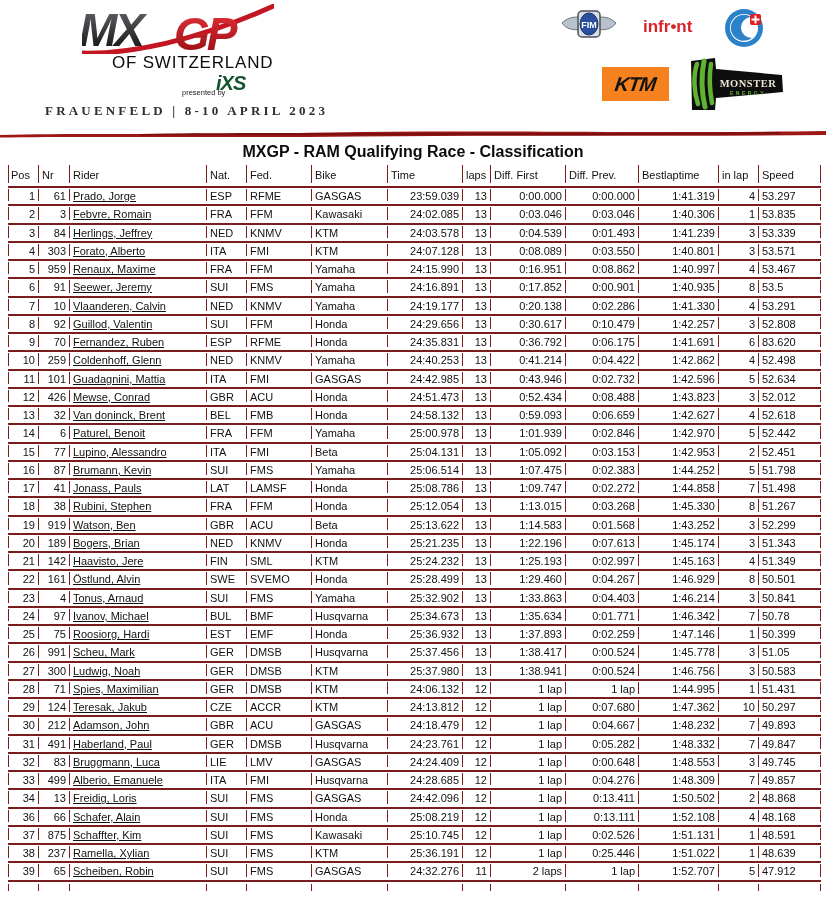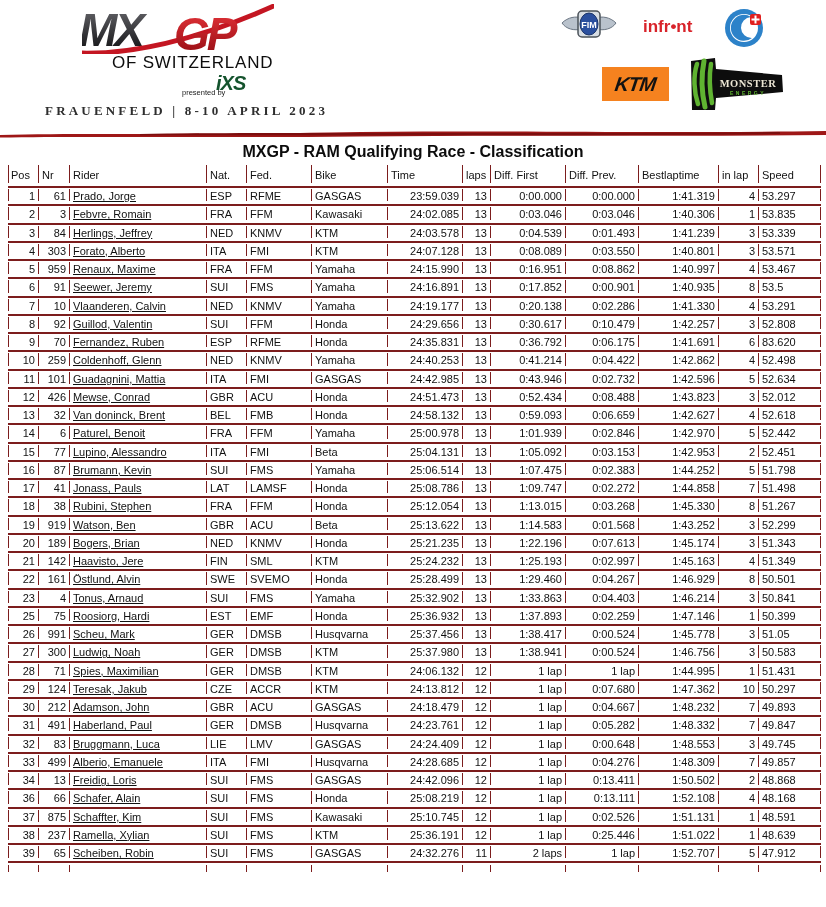--- a/index.html
+++ b/index.html
@@ -471,20 +471,35 @@
         <td class="l">Yamaha</td>
         <td class="r">25:32.902</td>
         <td class="r">13</td>
         <td class="r">1:33.863</td>
         <td class="r">0:04.403</td>
         <td class="r">1:46.214</td>
         <td class="r">3</td>
         <td class="l">50.841</td>
       </tr>
       <tr>
+        <td class="r">24</td>
+        <td class="r">97</td>
+        <td class="l"><span class="rider">Ivanov, Michael</span></td>
+        <td class="l">BUL</td>
+        <td class="l">BMF</td>
+        <td class="l">Husqvarna</td>
+        <td class="r">25:34.673</td>
+        <td class="r">13</td>
+        <td class="r">1:35.634</td>
+        <td class="r">0:01.771</td>
+        <td class="r">1:46.342</td>
+        <td class="r">7</td>
+        <td class="l">50.78</td>
+      </tr>
+      <tr>
         <td class="r">25</td>
         <td class="r">75</td>
         <td class="l"><span class="rider">Roosiorg, Hardi</span></td>
         <td class="l">EST</td>
         <td class="l">EMF</td>
         <td class="l">Honda</td>
         <td class="r">25:36.932</td>
         <td class="r">13</td>
         <td class="r">1:37.893</td>
         <td class="r">0:02.259</td>

